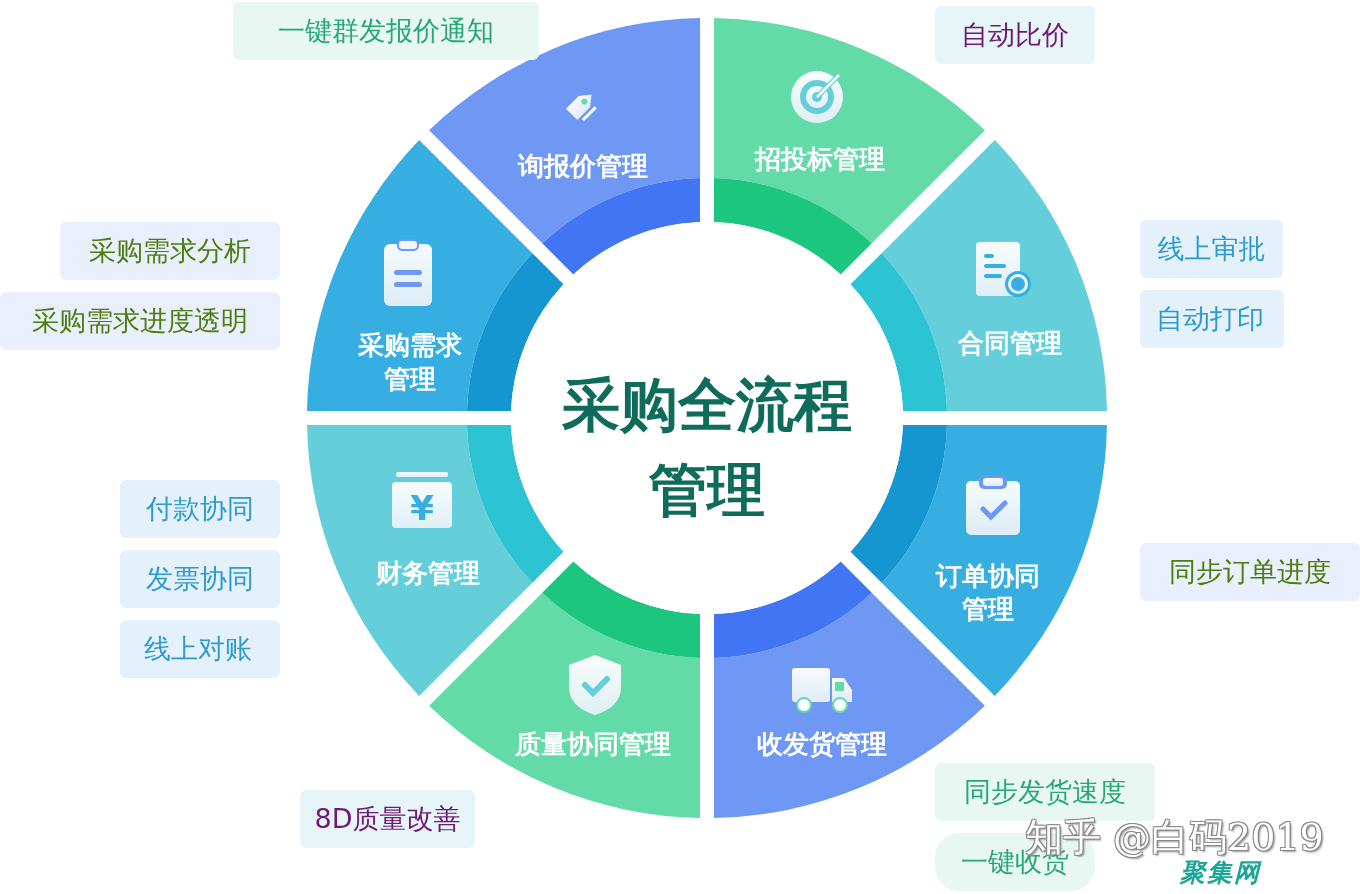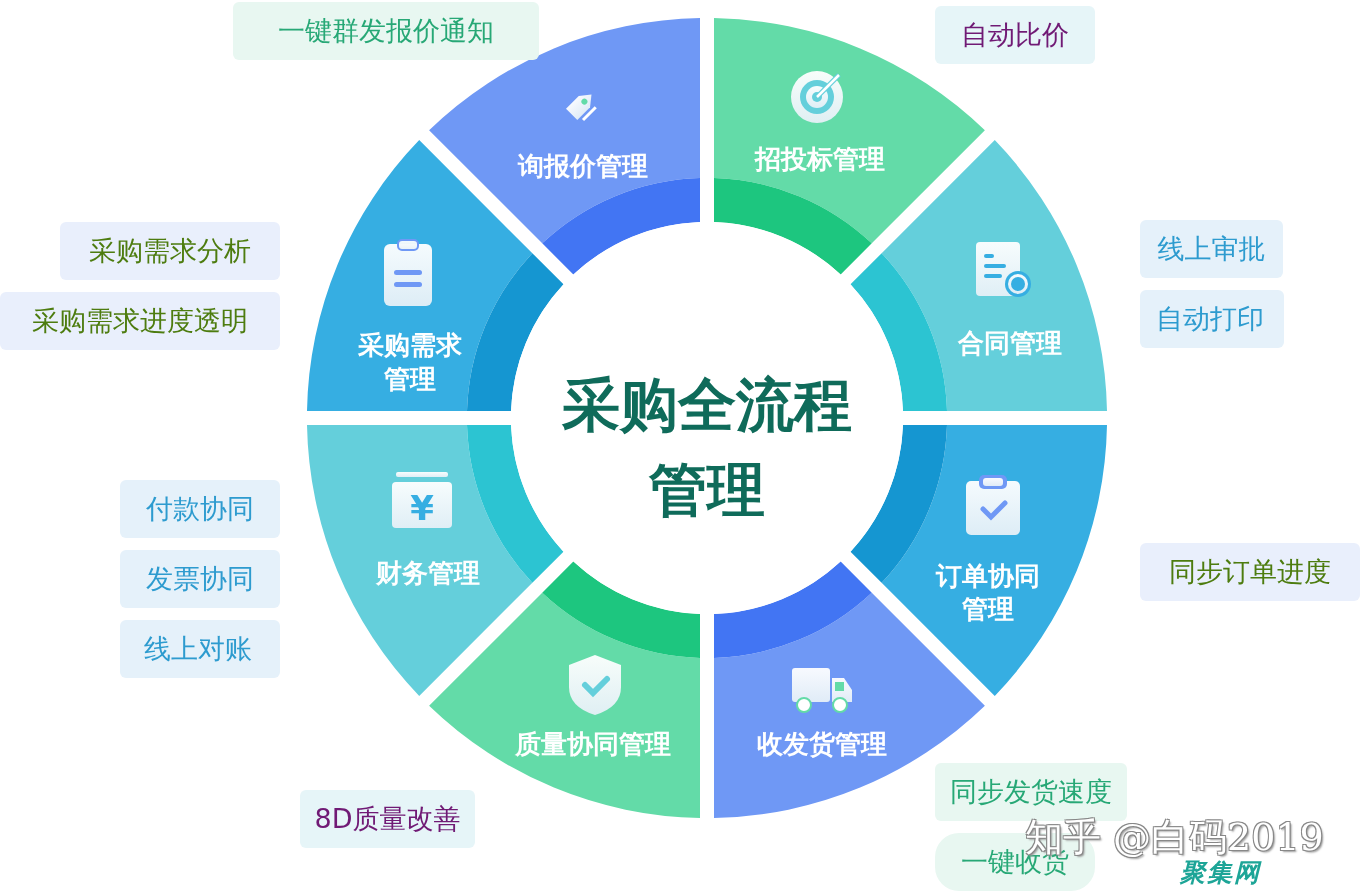--- a/index.html
+++ b/index.html
@@ -154,21 +154,21 @@
       <text x="410" y="354" text-anchor="middle" class="seg-label">采购需求</text>
       <text x="410" y="388" text-anchor="middle" class="seg-label">管理</text>
     </g>
 </svg>
 
 <div class="tag green" style="left:233px; top:2px; width:306px;">一键群发报价通知</div>
 <div class="tag cyan" style="left:935px; top:6px; width:160px;">自动比价</div>
 <div class="tag blue" style="left:1140px; top:220px; width:143px;">线上审批</div>
 <div class="tag blue" style="left:1140px; top:290px; width:144px;padding-left:16px;">自动打印</div>
 <div class="tag indigo" style="left:1140px; top:543px; width:220px;">同步订单进度</div>
-<div class="tag green" style="left:935px; top:763px; width:192px;">同步发货速度</div>
+<div class="tag green" style="left:935px; top:763px; width:220px;">同步发货速度</div>
 <div class="tag green" style="left:935px; top:833px; width:160px;border-radius:24px;">一键收货</div>
 <div class="tag cyan" style="left:300px; top:790px; width:175px;">8D质量改善</div>
 <div class="tag blue" style="left:120px; top:480px; width:160px;">付款协同</div>
 <div class="tag blue" style="left:120px; top:550px; width:160px;">发票协同</div>
 <div class="tag blue" style="left:120px; top:620px; width:160px;padding-left:16px;">线上对账</div>
 <div class="tag indigo" style="left:60px; top:222px; width:220px;">采购需求分析</div>
 <div class="tag indigo" style="left:0px; top:292px; width:280px;">采购需求进度透明</div>
 
 <div class="watermark">知乎 @白码2019</div>
 <div class="watermark2">聚集网</div>

